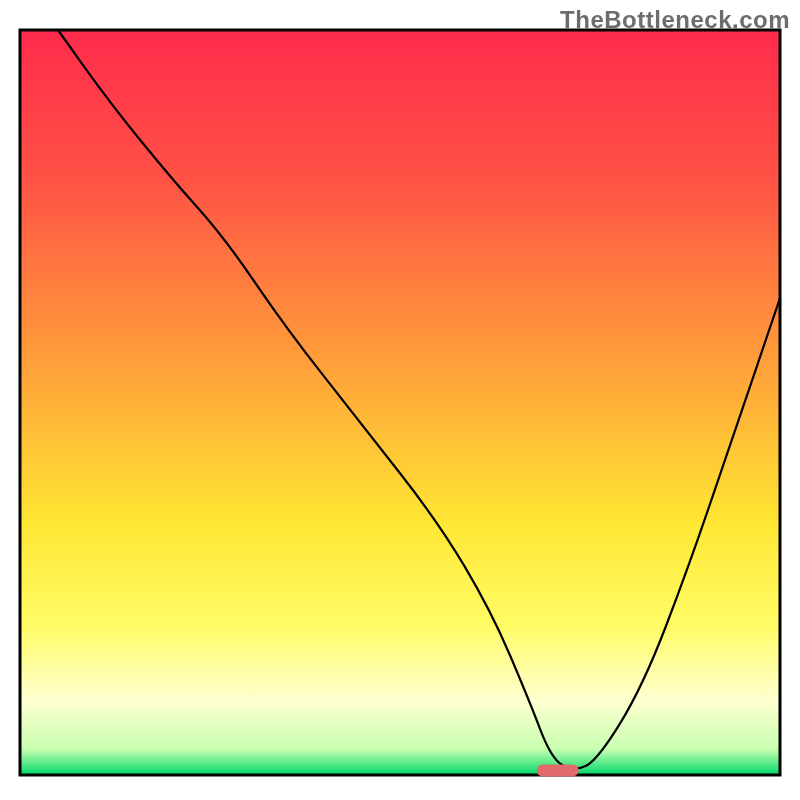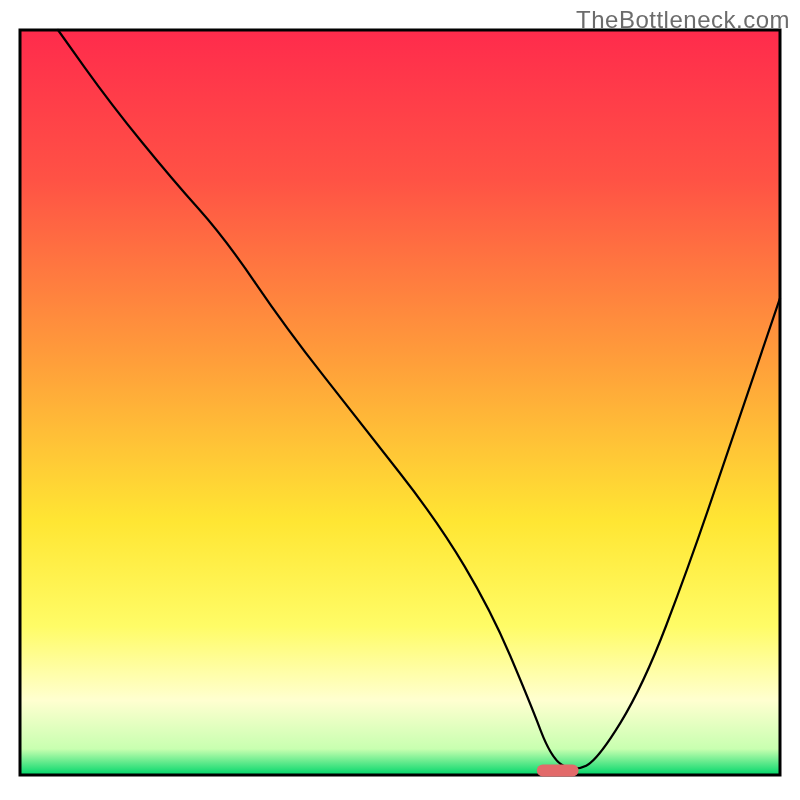--- a/index.html
+++ b/index.html
@@ -14,21 +14,21 @@
   .stage {
     position: relative;
     width: 800px;
     height: 800px;
   }
   .watermark {
     position: absolute;
     top: 6px;
     right: 10px;
     font-size: 24px;
-    font-weight: 400;
+    font-weight: 700;
     color: #6c6c6c;
     letter-spacing: 0.5px;
     user-select: none;
   }
   svg.chart {
     position: absolute;
     left: 0;
     top: 0;
   }
 </style>

